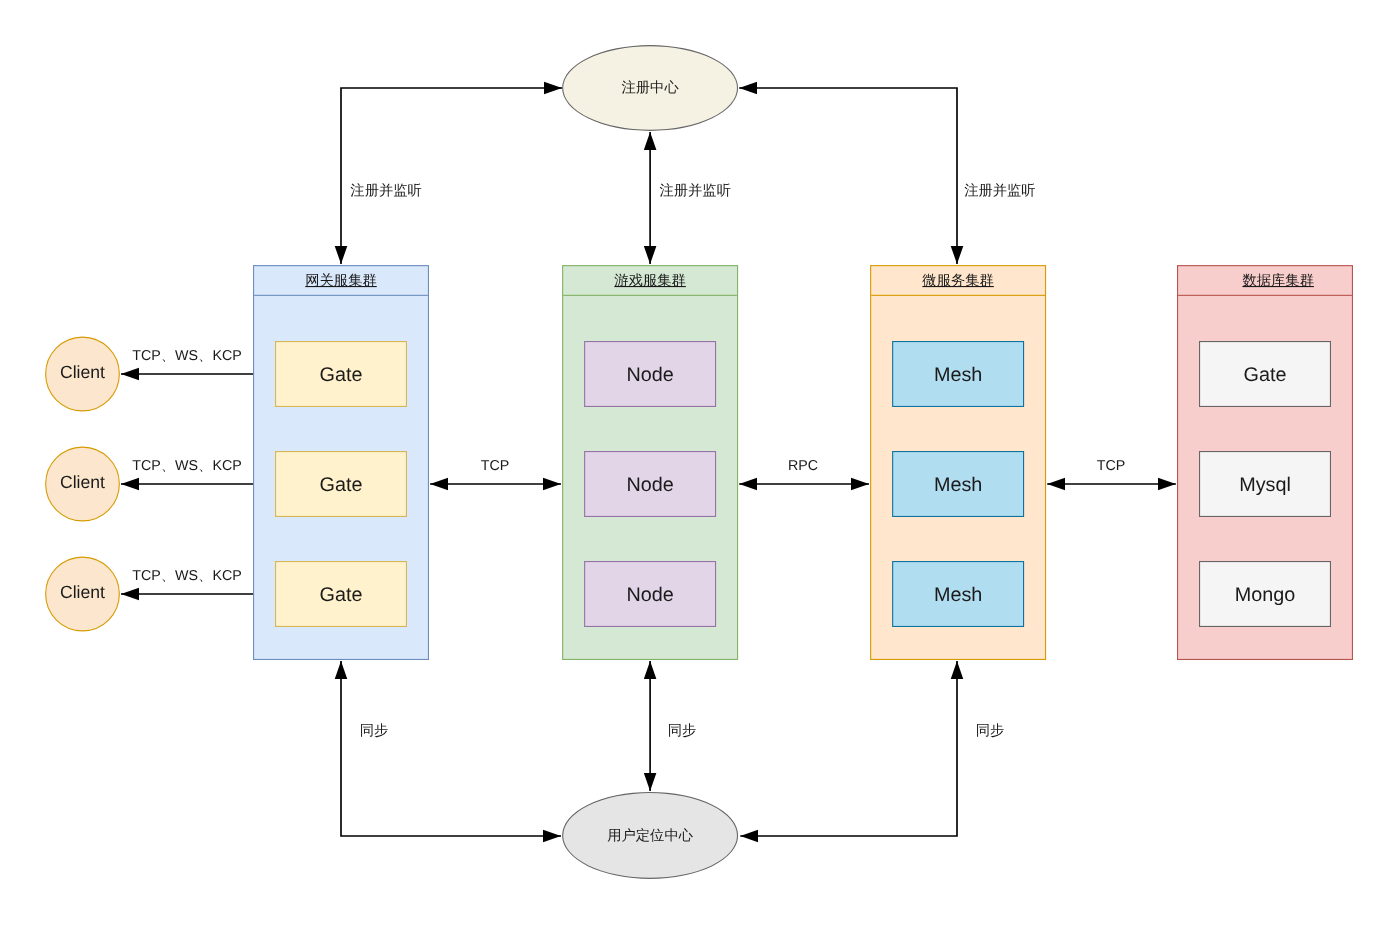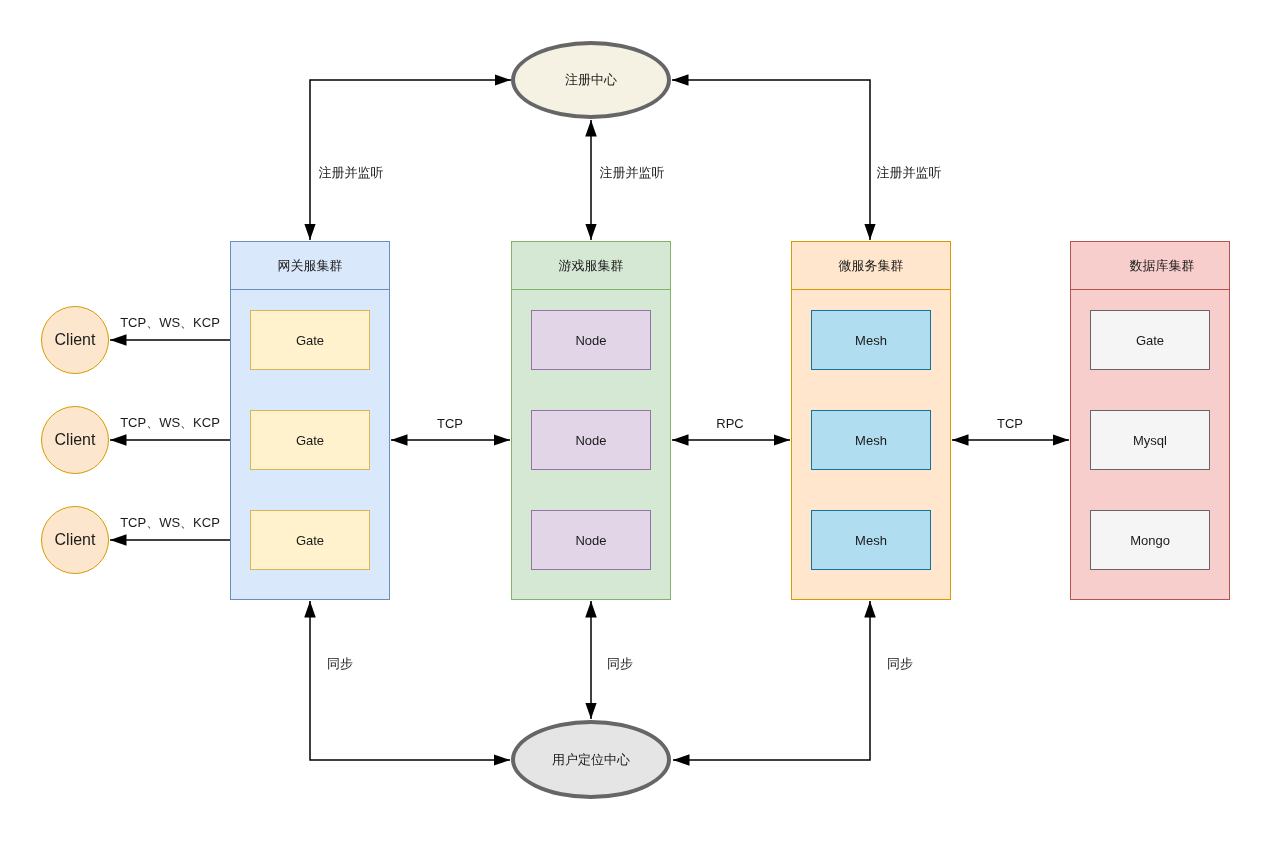--- a/index.html
+++ b/index.html
@@ -13,21 +13,21 @@
     overflow: hidden;
   }
   .edges-layer {
     position: absolute;
     left: 0; top: 0;
     width: 1271px; height: 841px;
     pointer-events: none;
   }
   .ellipse {
     position: absolute;
-    border: 4px solid #b91c1c;
+    border: 1px solid #b91c1c;
     border-radius: 50%;
     display: flex;
     align-items: center;
     justify-content: center;
     font-size: 13px;
     box-sizing: border-box;
   }
   .client-circle {
     position: absolute;
     width: 68px; height: 68px;
@@ -43,37 +43,38 @@
     position: absolute;
     top: 241px;
     width: 160px;
     height: 359px;
     border: 1px solid #999;
     box-sizing: border-box;
   }
   .cluster-title {
     position: absolute;
     left: 0; top: 0;
-    width: 100%; height: 48px;
+    width: 100%; height: 27px;
     border-bottom: 1px solid #999;
     display: flex;
     align-items: center;
     justify-content: center;
     font-size: 13px;
     box-sizing: border-box;
+    text-decoration: underline;
   }
   .node-box {
     position: absolute;
     left: 19px;
     width: 120px; height: 60px;
     border: 1px solid #999;
     display: flex;
     align-items: center;
     justify-content: center;
-    font-size: 13px;
+    font-size: 18px;
     box-sizing: border-box;
   }
   .node-1 { top: 68px; }
   .node-2 { top: 168px; }
   .node-3 { top: 268px; }
   .edge-label {
     position: absolute;
     transform: translate(-50%, -50%);
     font-size: 13px;
     white-space: nowrap;

